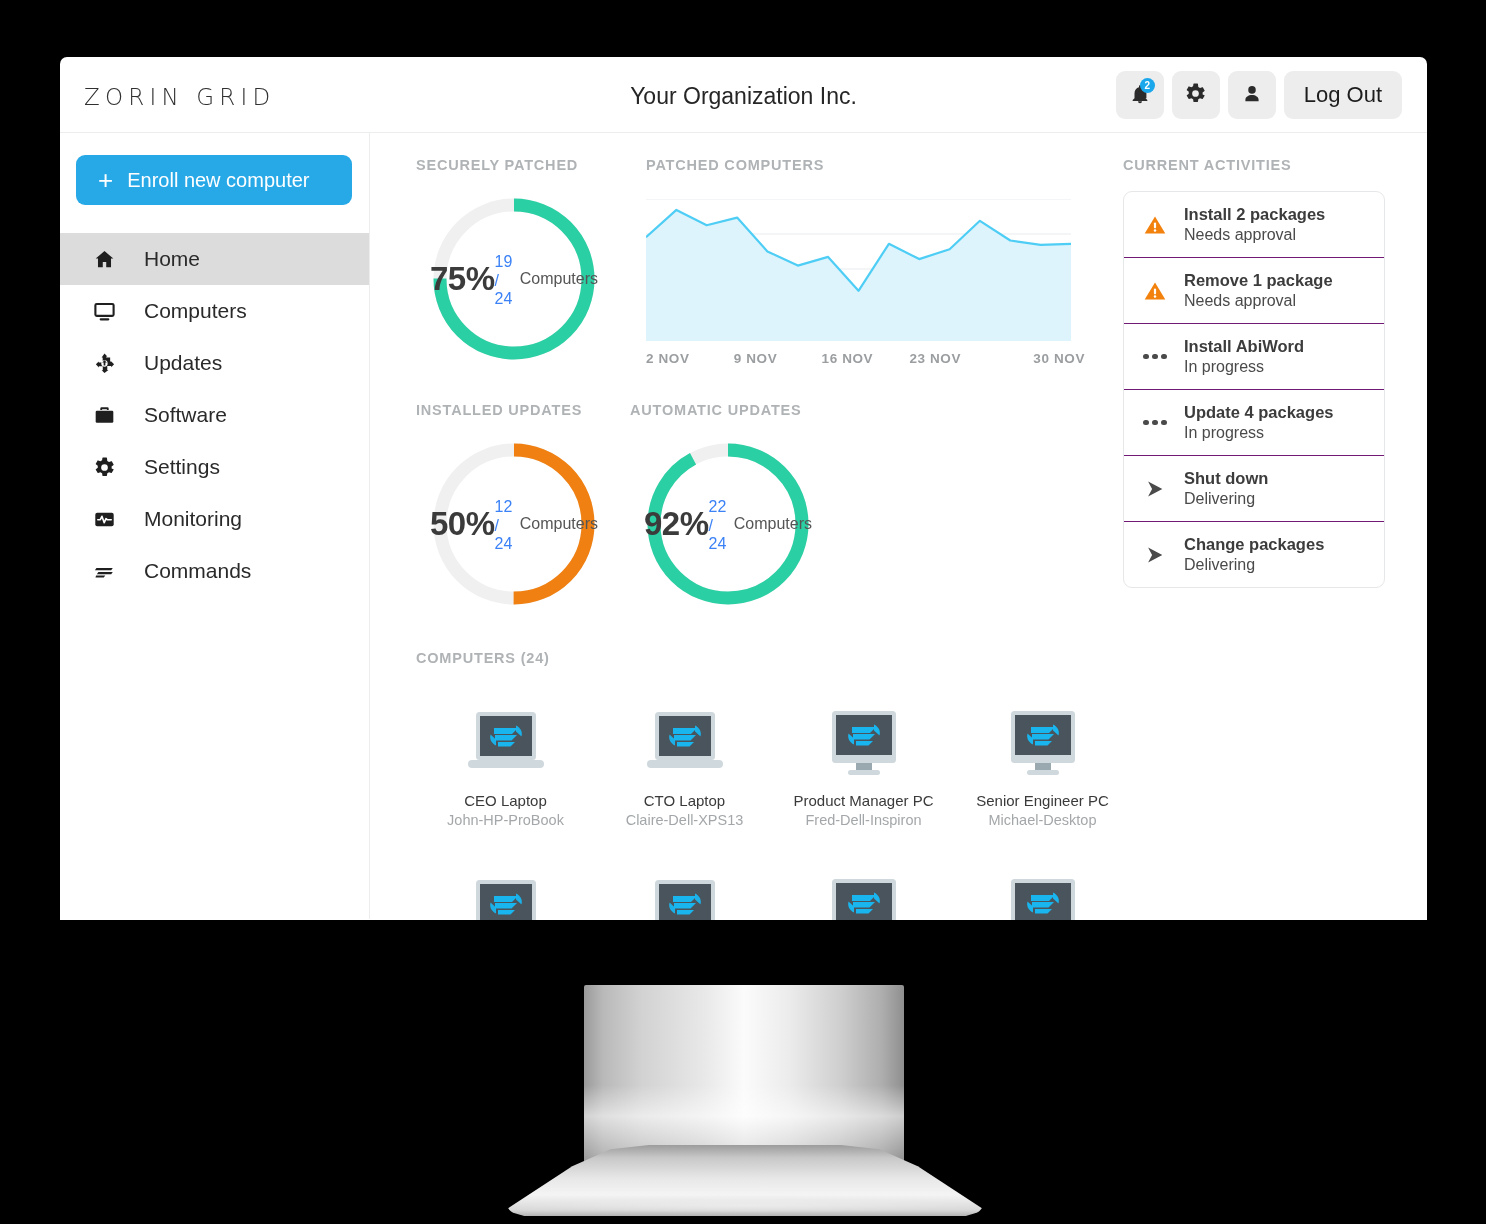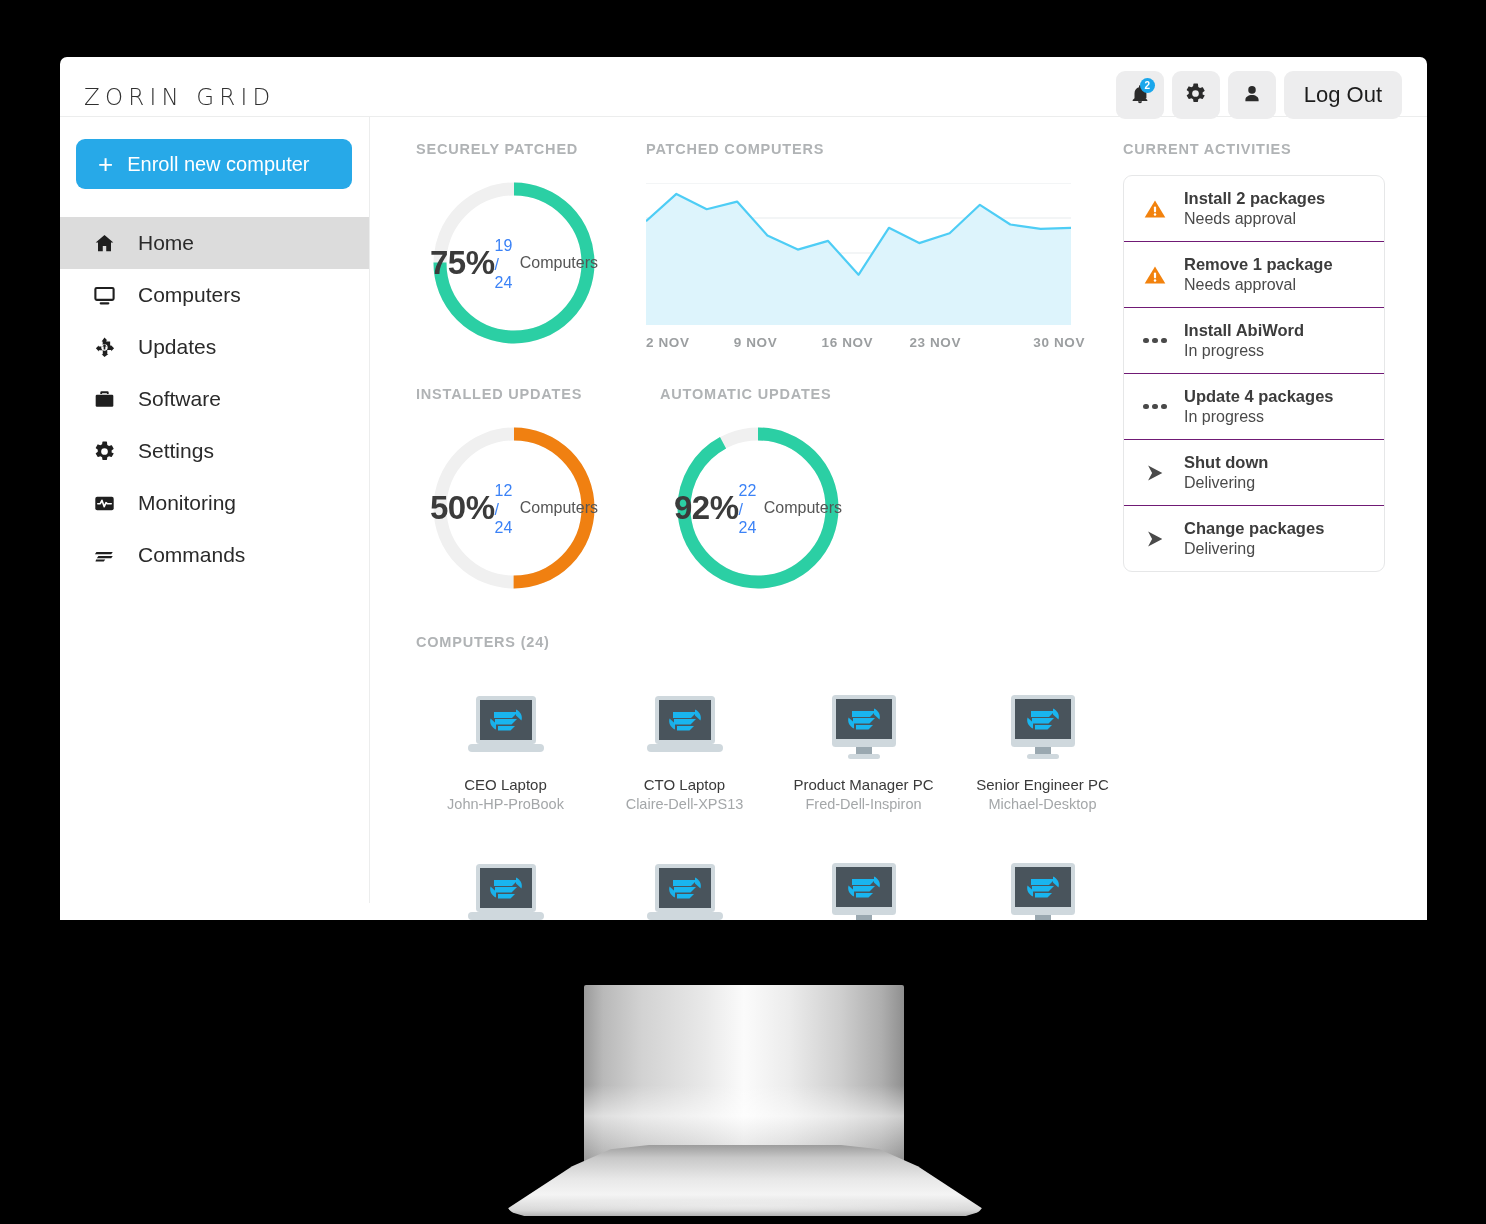--- a/index.html
+++ b/index.html
@@ -42,21 +42,21 @@
     border-radius: 0 0 18px 18px;
     clip-path: polygon(4% 100%, 0% 92%, 14% 30%, 22% 6%, 30% 0%, 70% 0%, 78% 6%, 86% 30%, 100% 92%, 96% 100%);
   }
   .stand-base-shadow{
     position:absolute; left:16px; top:214px; width:448px; height:14px;
     background: radial-gradient(ellipse at center, rgba(255,255,255,.35) 0%, rgba(255,255,255,0) 72%);
   }
 
   
   #topbar {
-    height: 60px; width:100%;
+    height: 76px; width:100%;
     border-bottom: 1px solid #eceded;
     display:flex; align-items:center; position:relative;
   }
   #logo {
     position:absolute; left:24px; top:27px;
     font-size: 23px; letter-spacing: 5.2px; color:#303030;
     font-weight: 300; font-family:"DejaVu Sans", sans-serif;
     white-space:nowrap;
   }
   #org-title {
@@ -92,21 +92,21 @@
   }
   #enroll-btn {
     margin: 0 16px 0 16px; height:50px; border-radius:9px;
     background:#27a9e8; color:#fff; border:none; width:276px;
     display:flex; align-items:center; gap:14px; padding-left:22px;
     font-size:20px; cursor:pointer; font-family:"Liberation Sans", sans-serif;
   }
   #enroll-btn .plus { font-size:26px; line-height:1; font-weight:400; }
   #nav { margin-top: 28px; }
   .nav-item {
-    height:52px; display:flex; align-items:center; gap:22px;
+    height:52px; display:flex; align-items:center; gap:28px;
     padding-left:32px; font-size:21px; color:#2a2a2a; cursor:pointer;
   }
   .nav-item.active { background:#dcdcdc; }
   .nav-ico { width:24px; height:24px; display:flex; align-items:center; justify-content:center; }
   .nav-ico svg { display:block; }
 
   
   #main { flex:1; display:flex; padding: 24px 0 0 0; position:relative; }
   #main-left { width: 715px; padding-left:46px; }
   #main-right { width: 300px; padding-left: 38px; }
@@ -175,20 +175,21 @@
 </style>
 </head>
 <body>
 
 <div id="stage">
 
   <div id="screen">
 
     <div id="topbar">
       <div id="logo">ZORIN GRID</div>
+      <div id="org-title">Your Organization Inc.</div>
 
       <div id="topbar-actions">
 
         <button class="icon-btn">
           <span>
             <svg width="22" height="22" viewBox="0 0 24 24" fill="#2b2b2b">
               <path d="M12 22a2.2 2.2 0 0 0 2.2-2.2H9.8A2.2 2.2 0 0 0 12 22zm7-5.4v-5.2c0-3.3-1.8-6.1-4.9-6.8V3.9a1.6 1.6 0 0 0-3.2 0v.7C7.8 5.3 6 8.1 6 11.4v5.2L4 18.6v1h16v-1l-2-2z"></path>
             </svg>
           </span>
           <span class="badge">2</span>
@@ -352,21 +353,21 @@
                   <circle id="d2" cx="84" cy="84" r="74" fill="none" stroke="#f08011" stroke-width="13" stroke-dasharray="232.5 465.0"></circle>
                 </svg>
                 <div class="donut-center">
                   <div class="donut-pct">50%</div>
                   <div class="donut-sub">12 / 24</div>
                   <div class="donut-sub2">Computers</div>
                 </div>
               </div>
             </div>
 
-            <div class="donut-wrap" style="margin-left:44px">
+            <div class="donut-wrap" style="margin-left:14px">
               <div class="sec-label">AUTOMATIC UPDATES</div>
               <div class="donut">
                 <svg width="168" height="168" viewBox="0 0 168 168">
                   <circle cx="84" cy="84" r="74" fill="none" stroke="#f0f0f0" stroke-width="13"></circle>
                   <circle id="d3" cx="84" cy="84" r="74" fill="none" stroke="#2bcfa4" stroke-width="13" stroke-dasharray="427.8 465.0"></circle>
                 </svg>
                 <div class="donut-center">
                   <div class="donut-pct">92%</div>
                   <div class="donut-sub">22 / 24</div>
                   <div class="donut-sub2">Computers</div>

